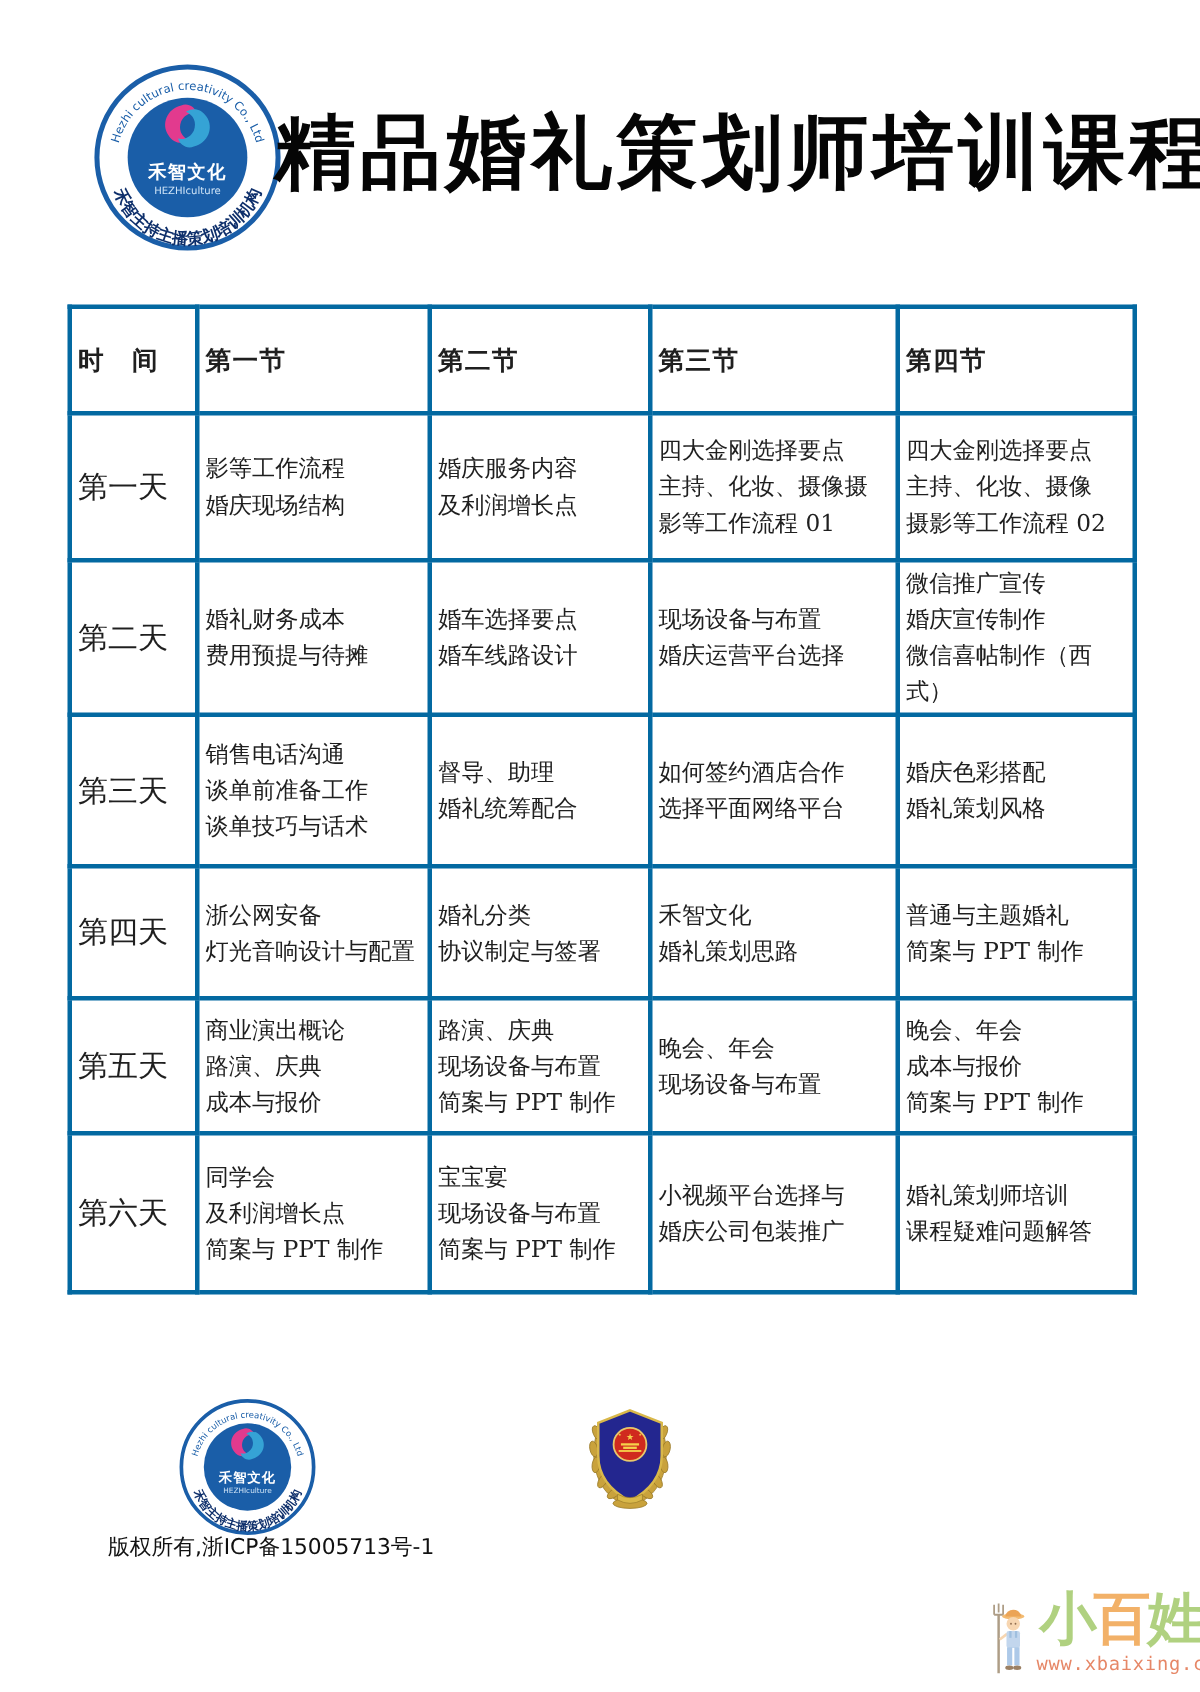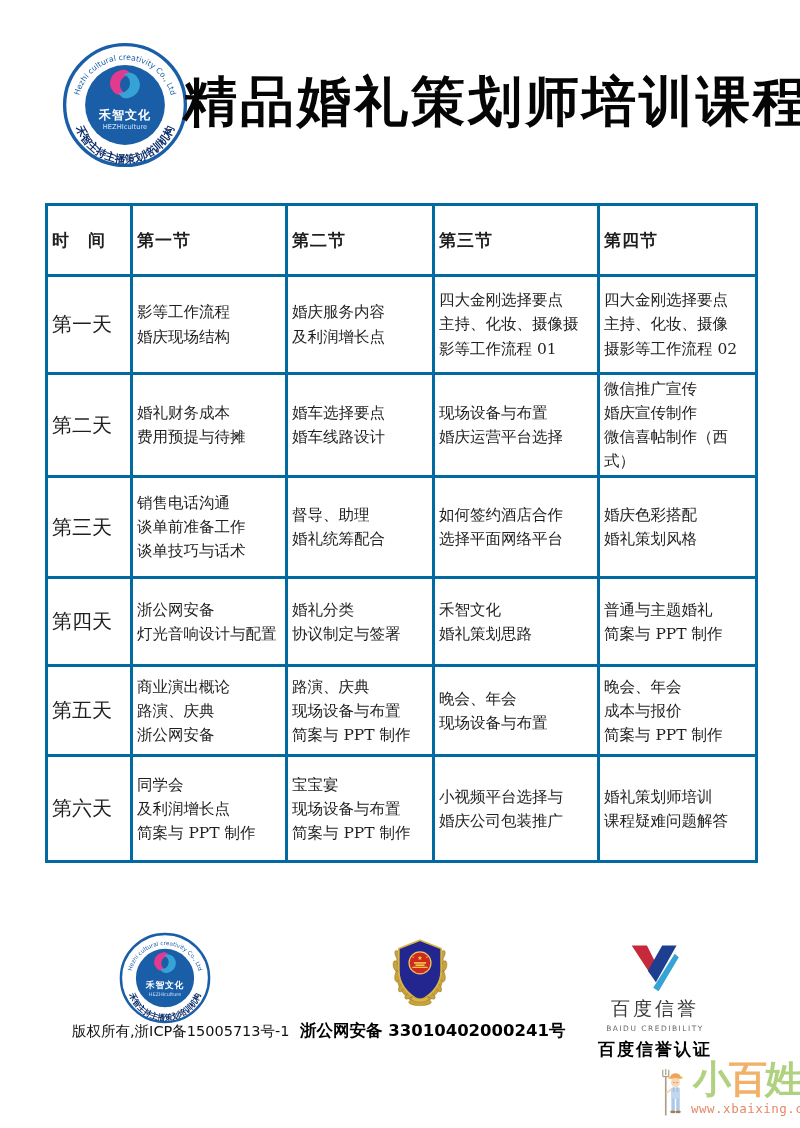--- a/index.html
+++ b/index.html
@@ -155,21 +155,21 @@
 协议制定与签署</td>
         <td>禾智文化
 婚礼策划思路</td>
         <td>普通与主题婚礼
 简案与 PPT 制作</td>
       </tr>
       <tr class="r5">
         <td class="day">第五天</td>
         <td>商业演出概论
 路演、庆典
-浙公网安备</td>
+成本与报价</td>
         <td>路演、庆典
 现场设备与布置
 简案与 PPT 制作</td>
         <td>晚会、年会
 现场设备与布置</td>
         <td>晚会、年会
 成本与报价
 简案与 PPT 制作</td>
       </tr>
       <tr class="r6">
@@ -236,32 +236,21 @@
       <text x="45" y="36" font-size="8" text-anchor="middle">★</text>
       <text x="36" y="33" font-size="3.4" text-anchor="middle">★</text>
       <text x="54" y="33" font-size="3.4" text-anchor="middle">★</text>
       <rect x="37" y="39" width="16" height="2"></rect>
       <rect x="39" y="42" width="12" height="2"></rect>
       <rect x="35" y="45" width="20" height="1.6"></rect>
     </g>
     <path d="M34,84 Q45,90 56,84 L56,89 Q45,95 34,89 Z" fill="#d9b84a" stroke="#9a7a28" stroke-width="0.6"></path>
   </svg>
 
-  <div class="police-beian">浙公网安备 33010402000241号</div>
-
-  <div class="baidu-block">
-    <svg class="baidu-logo" viewBox="0 0 64 58">
-      <polygon points="6,4 23,4 34,26 27,36" fill="#c5293a"></polygon>
-      <polygon points="56,4 40,4 24,32 33,45" fill="#1e3f8f"></polygon>
-      <polygon points="30,51 54,13 58.5,17 36,55" fill="#35a3d5"></polygon>
-    </svg>
-    <div class="baidu-cn">百度信誉</div>
-    <div class="baidu-en">BAIDU CREDIBILITY</div>
-    <div class="baidu-cert">百度信誉认证</div>
-  </div>
+
 
   <div class="watermark">
     <svg class="wm-farmer" viewBox="0 0 36 72">
       <line x1="7" y1="14" x2="7" y2="66" stroke="#a08d72" stroke-width="2.2"></line>
       <path d="M3,14 L3,5 M7,12 L7,4 M11,14 L11,5" stroke="#a08d72" stroke-width="1.6" fill="none"></path>
       <line x1="3" y1="14" x2="11" y2="14" stroke="#a08d72" stroke-width="1.6"></line>
       <ellipse cx="20" cy="15.5" rx="10" ry="2.6" fill="#f2b05a"></ellipse>
       <path d="M13,15.5 a7,6 0 0 1 14,0 z" fill="#e8953a"></path>
       <circle cx="20" cy="22" r="6" fill="#f6cfa4"></circle>
       <circle cx="18" cy="22" r="0.8" fill="#7a5230"></circle>

